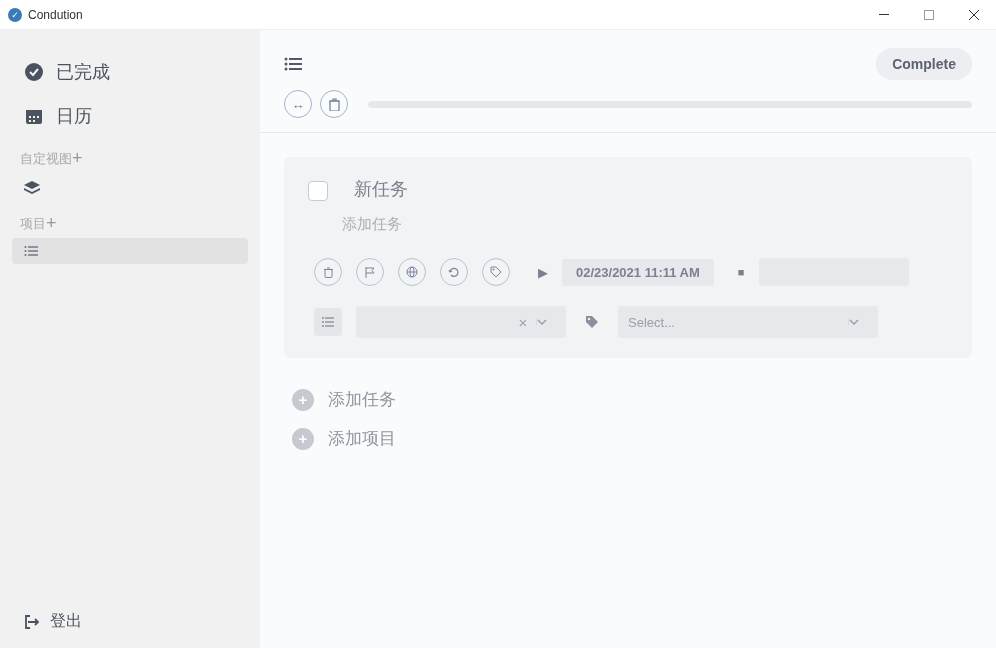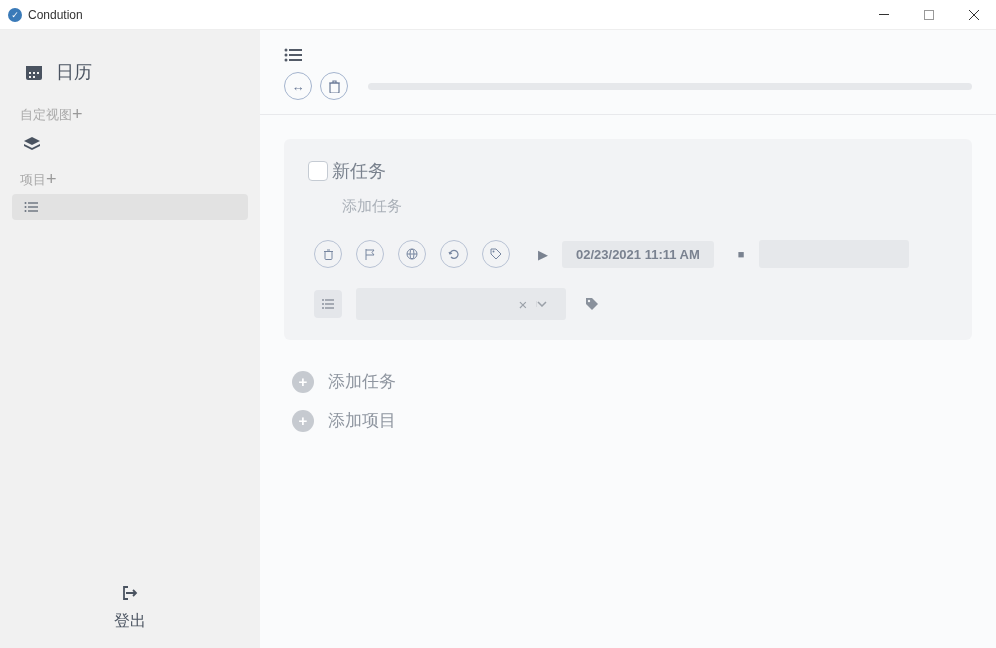--- a/index.html
+++ b/index.html
@@ -19,35 +19,35 @@
 .nav-item { display: flex; align-items: center; gap: 12px; padding: 10px 10px; font-size: 18px; color: #4a5360; border-radius: 4px; }
 .nav-item .nav-icon { width: 20px; display: flex; align-items: center; justify-content: center; }
 
 .sidebar-section { padding: 10px 20px 4px 20px; display: flex; justify-content: flex-start; align-items: center; }
 .section-label { font-size: 13px; color: #aaa; }
 .section-add { color: #999; font-size: 18px; font-weight: 300; }
 
 .sidebar-item { padding: 8px 24px; color: #555; font-size: 14px; }
 .sidebar-item.selected { background: #e2e2e2; border-radius: 4px; margin: 0 12px; padding: 8px 12px; }
 
-.sidebar-footer { margin-top: auto; padding: 16px 24px; display: flex; align-items: center; gap: 10px; color: #4a5360; font-size: 16px; flex-direction: column; }
+.sidebar-footer { margin-top: auto; padding: 16px 24px; display: flex; align-items: center; gap: 10px; color: #4a5360; font-size: 16px; }
 
 .main { flex: 1; background: #fafbfc; display: flex; flex-direction: column; }
 .main-header { padding: 18px 24px 10px 24px; display: flex; align-items: center; justify-content: space-between; }
 .header-left { display: flex; align-items: center; color: #525a67; font-size: 18px; }
 .complete-btn { background: #eceef1; color: #5b6270; padding: 8px 16px; border-radius: 20px; font-size: 14px; font-weight: 600; border: none; }
 
 .action-row { padding: 0 24px 14px 24px; display: flex; align-items: center; gap: 8px; }
 .circle-btn { width: 28px; height: 28px; border-radius: 50%; border: 1.5px solid #a4b4ce; display: flex; align-items: center; justify-content: center; color: #6b7b97; font-size: 13px; background: transparent; }
 .progress-bar { flex: 1; height: 7px; background: #e6e8eb; border-radius: 4px; margin-left: 12px; }
 
 .divider { height: 1px; background: #e8e9ec; margin: 0 0 24px 0; }
 
 .task-card { margin: 0 24px; background: #f2f3f5; border-radius: 6px; padding: 20px 24px; }
-.task-title-row { display: flex; align-items: center; gap: 4px; margin-bottom: 14px; }
+.task-title-row { display: flex; align-items: flex-end; gap: 26px; margin-bottom: 14px; }
 .task-checkbox { width: 20px; height: 20px; border: 1.5px solid #c5cbd3; border-radius: 4px; background: #fff; }
 .task-title { font-size: 18px; color: #7a828e; }
 .task-desc { font-size: 15px; color: #aab0b8; margin-left: 34px; margin-bottom: 24px; }
 
 .task-controls { display: flex; align-items: center; gap: 14px; margin-left: 6px; margin-bottom: 20px; }
 .small-circle { width: 28px; height: 28px; border-radius: 50%; border: 1.5px solid #b8c2d4; display: flex; align-items: center; justify-content: center; color: #7786a0; font-size: 11px; background: transparent; }
 .play-icon { color: #7a8290; font-size: 13px; margin-left: 14px; }
 .date-box { background: #e6e8eb; padding: 6px 14px; border-radius: 3px; font-size: 13px; color: #7a8290; min-width: 150px; font-weight: bold; }
 .stop-icon { color: #7a8290; font-size: 11px; margin-left: 10px; }
 .blank-box { background: #e6e8eb; height: 28px; border-radius: 3px; flex: 1; max-width: 150px; }
@@ -91,20 +91,29 @@
       <svg width="10" height="10" viewBox="0 0 10 10">
           <path d="M0 0 L10 10 M10 0 L0 10" stroke="#333" stroke-width="1"></path>
         </svg>
     </div>
   </div>
 </div>
 
 <div class="app">
   <div class="sidebar">
     <div class="sidebar-nav">
+      <div class="nav-item">
+        <span class="nav-icon">
+          <svg width="18" height="18" viewBox="0 0 18 18">
+              <circle cx="9" cy="9" r="9" fill="#4a5360"></circle>
+              <path d="M5 9 L8 12 L13 6" stroke="#f1f1f1" stroke-width="2" fill="none"></path>
+            </svg>
+        </span>
+        <span>已完成</span>
+      </div>
       <div class="nav-item">
         <span class="nav-icon">
           <svg width="18" height="18" viewBox="0 0 18 18">
               <rect x="1" y="3" width="16" height="14" rx="2" fill="#4a5360"></rect>
               <rect x="1" y="3" width="16" height="4" fill="#4a5360"></rect>
               <rect x="4" y="9" width="2" height="2" fill="#f1f1f1"></rect>
               <rect x="8" y="9" width="2" height="2" fill="#f1f1f1"></rect>
               <rect x="12" y="9" width="2" height="2" fill="#f1f1f1"></rect>
               <rect x="4" y="13" width="2" height="2" fill="#f1f1f1"></rect>
               <rect x="8" y="13" width="2" height="2" fill="#f1f1f1"></rect>
@@ -159,20 +168,21 @@
       <div class="header-left">
         <svg width="18" height="14" viewBox="0 0 18 14">
             <circle cx="2" cy="2" r="1.5" fill="#525a67"></circle>
             <rect x="5" y="1" width="13" height="2" fill="#525a67"></rect>
             <circle cx="2" cy="7" r="1.5" fill="#525a67"></circle>
             <rect x="5" y="6" width="13" height="2" fill="#525a67"></rect>
             <circle cx="2" cy="12" r="1.5" fill="#525a67"></circle>
             <rect x="5" y="11" width="13" height="2" fill="#525a67"></rect>
           </svg>
       </div>
+      <button class="complete-btn">Complete</button>
     </div>
 
     <div class="action-row">
       <button class="circle-btn">
         <span>↔</span>
       </button>
       <button class="circle-btn">
         <span>
           <svg width="11" height="13" viewBox="0 0 11 13">
               <rect x="1" y="3" width="9" height="10" rx="1" fill="none" stroke="#6b7b97" stroke-width="1.2"></rect>
@@ -260,20 +270,28 @@
                 <path d="M1 1 L5 5 L9 1" stroke="#9aa0a8" stroke-width="1.5" fill="none"></path>
               </svg>
           </div>
         </div>
         <span class="tag-icon">
           <svg width="16" height="16" viewBox="0 0 16 16">
               <path d="M2 2 L8 2 L14 8 L8 14 L2 8 Z" fill="#8a919c"></path>
               <circle cx="5" cy="5" r="1.2" fill="#f2f3f5"></circle>
             </svg>
         </span>
+        <div class="dropdown second">
+          <div class="dropdown-input">Select...</div>
+          <div class="dropdown-arrow">
+            <svg width="10" height="6" viewBox="0 0 10 6">
+                <path d="M1 1 L5 5 L9 1" stroke="#9aa0a8" stroke-width="1.5" fill="none"></path>
+              </svg>
+          </div>
+        </div>
       </div>
     </div>
 
     <div class="add-section">
       <div class="add-item">
         <div class="add-icon">+</div>
         <span>添加任务</span>
       </div>
       <div class="add-item">
         <div class="add-icon">+</div>

